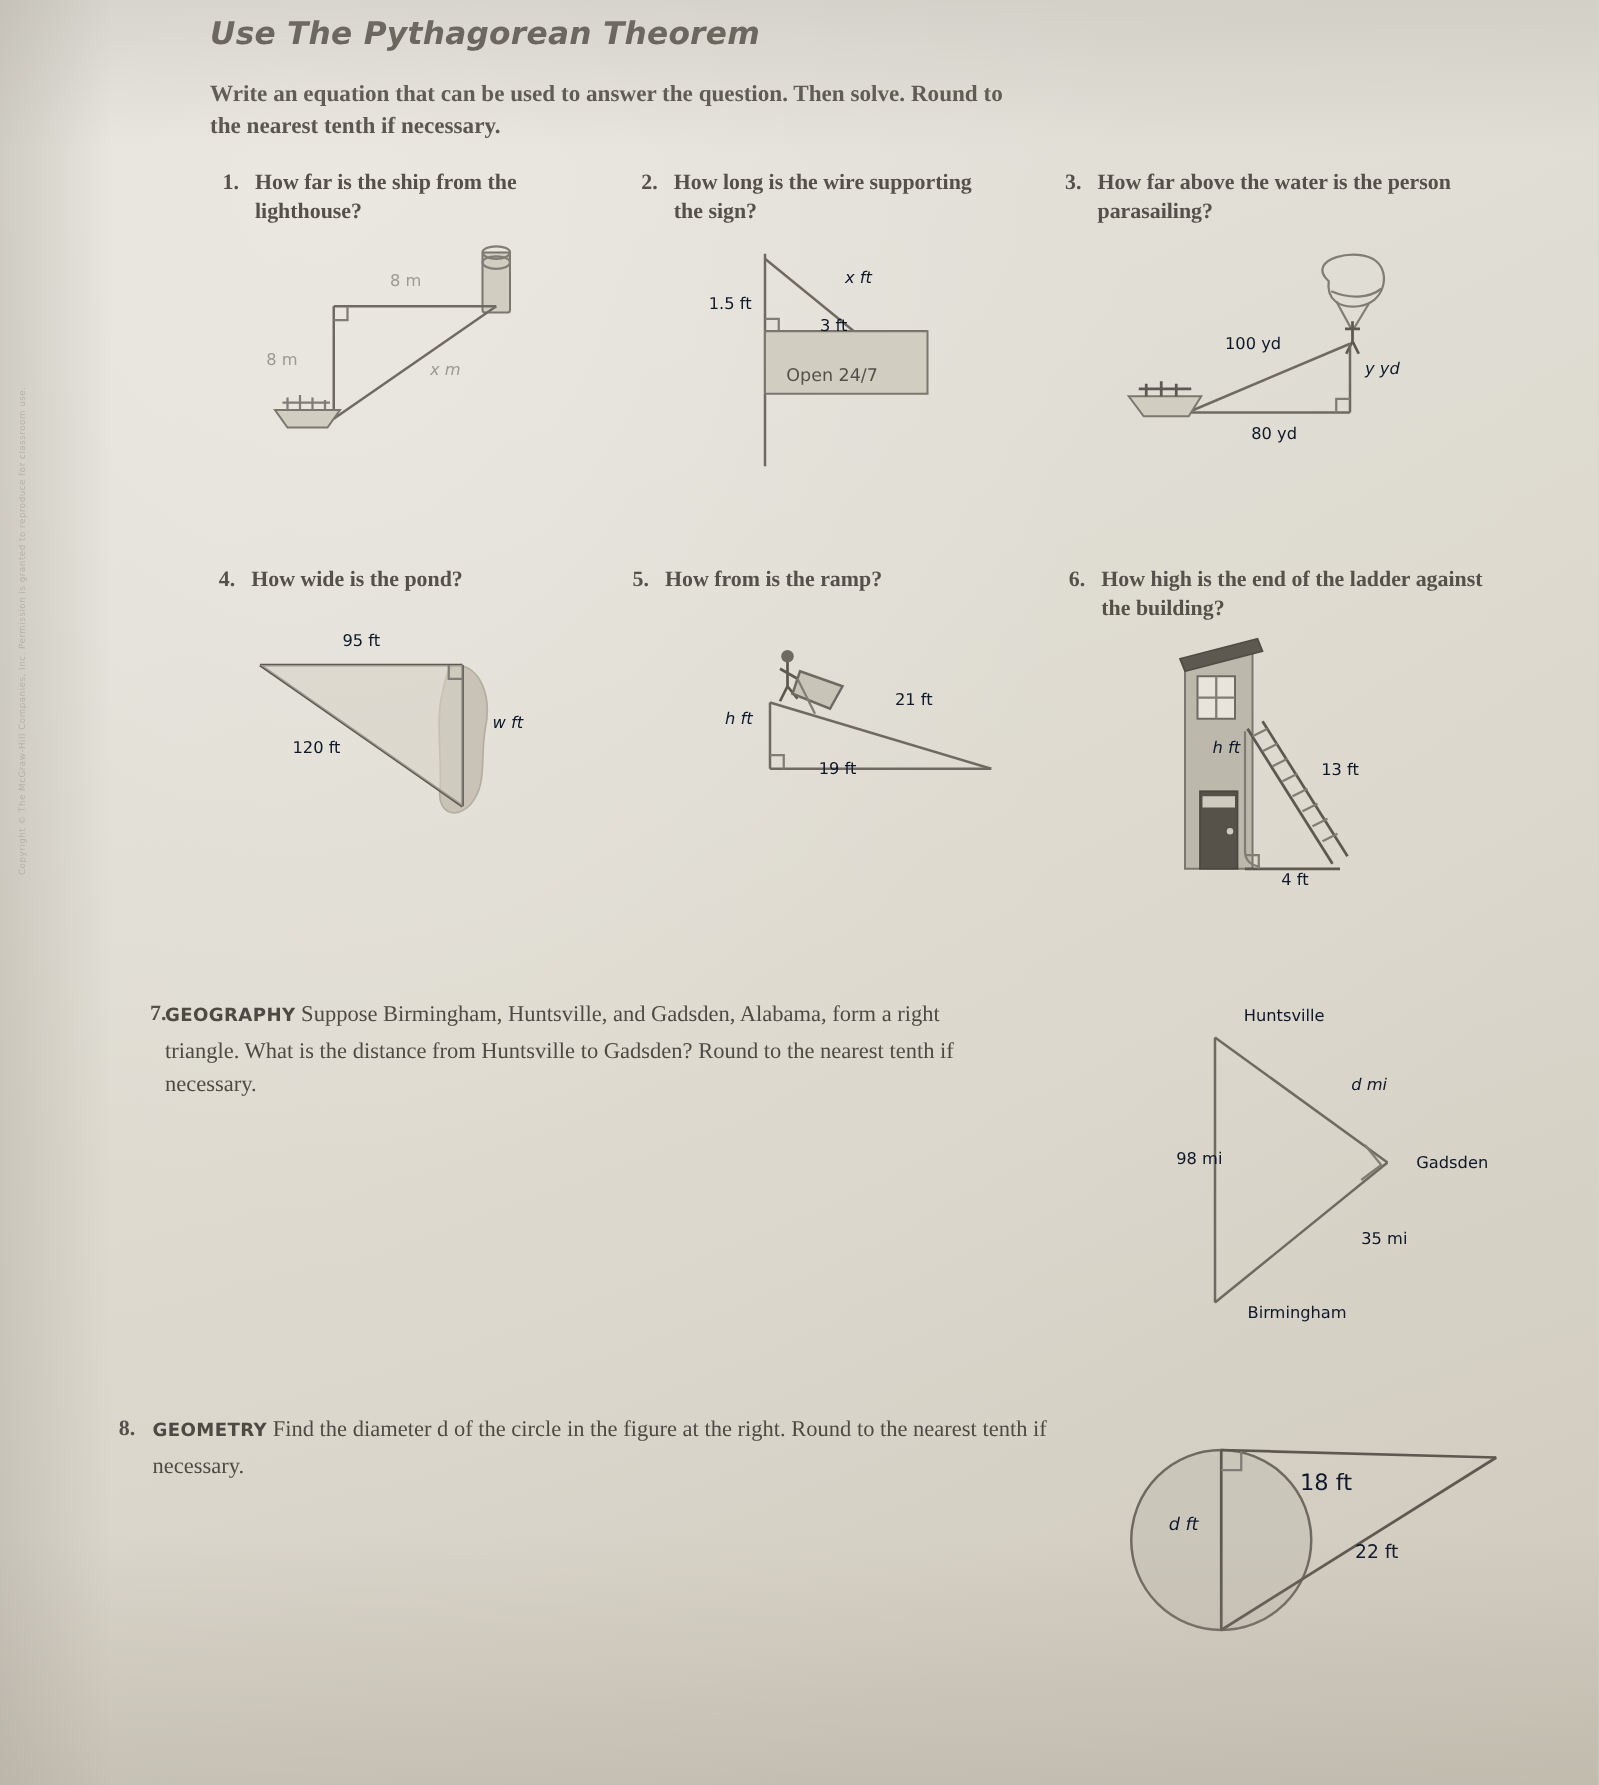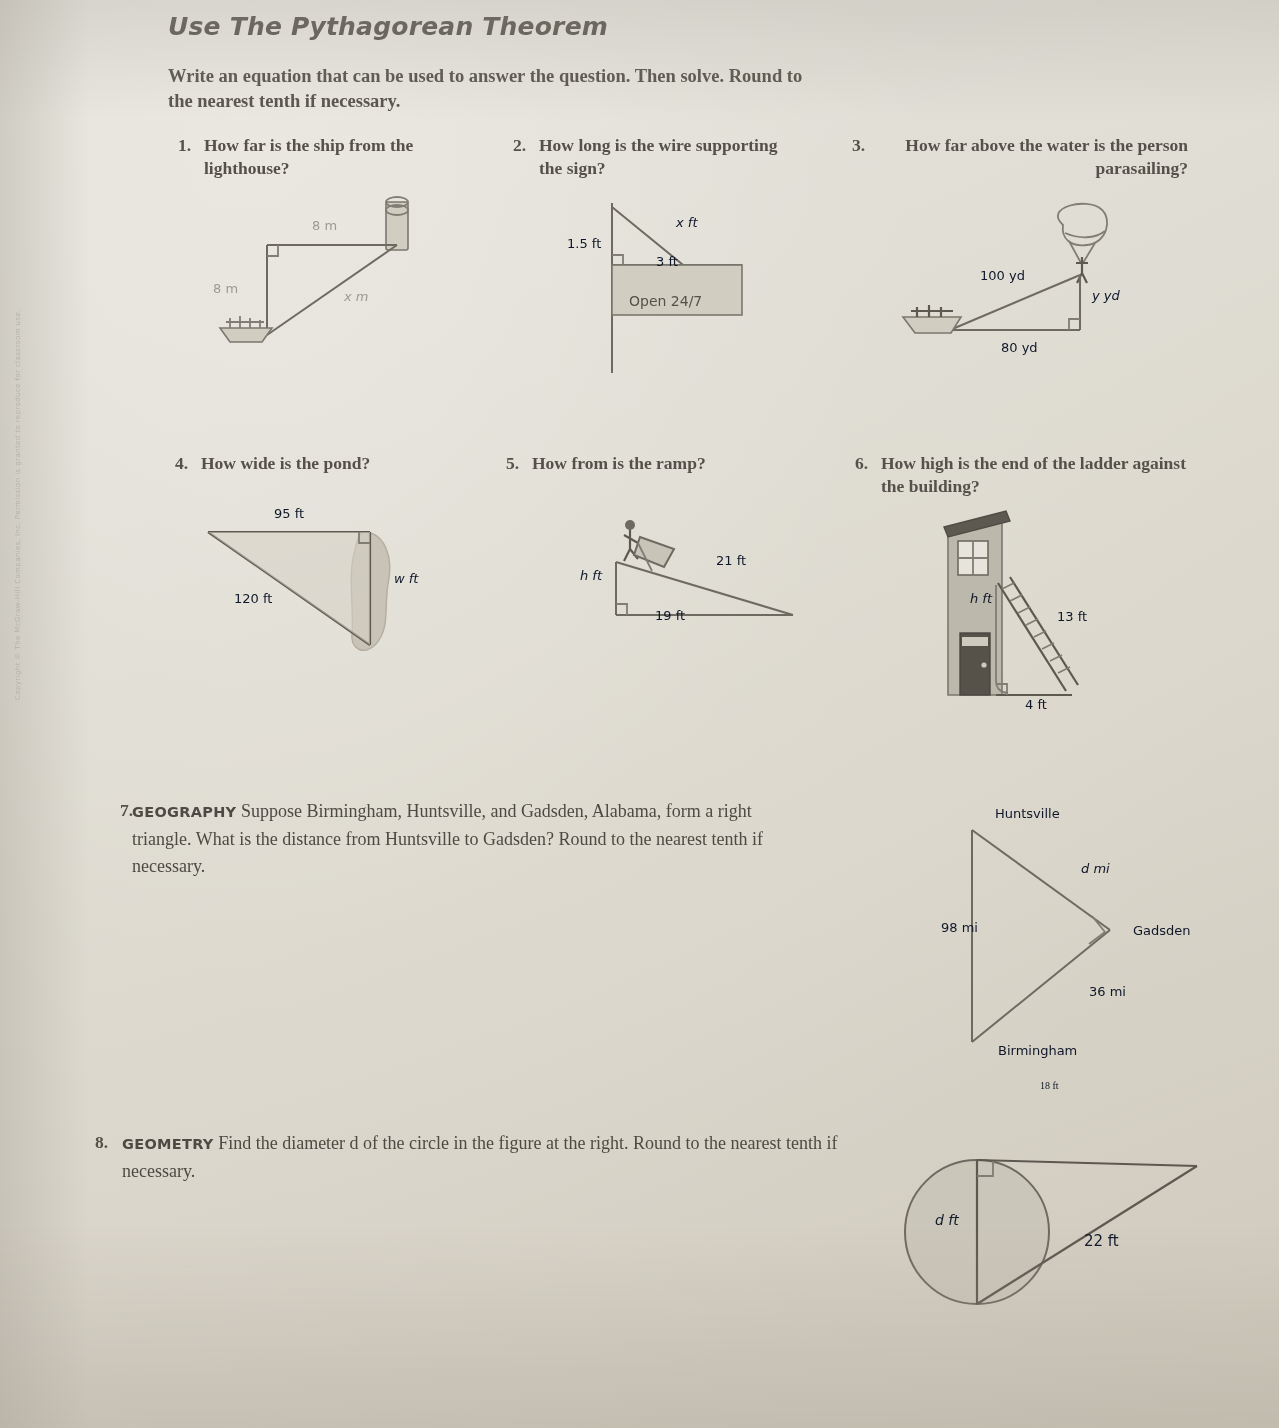--- a/index.html
+++ b/index.html
@@ -126,21 +126,21 @@
 
       <rect class="fillsoft" x="12" y="70" width="130" height="50"></rect>
     </svg>
     <div class="lbl faint" style="left:567px;top:236px;">1.5 ft</div>
     <div class="lbl faint ital" style="left:676px;top:215px;">x ft</div>
     <div class="lbl faint" style="left:656px;top:254px;">3 ft</div>
     <div class="lbl" style="left:629px;top:293px;font-weight:normal;font-size:14px;color:#55514a;">Open 24/7</div>
   </div>
 
   <div class="qnum" style="left:852px;top:134px;width:22px;">3.</div>
-  <div class="qnum qtext" style="left:878px;top:134px;width:310px;text-align:right;">How far above the water is the person parasailing?</div>
+  <div class="qnum qtext" style="left:878px;top:134px;width:310px;">How far above the water is the person parasailing?</div>
 
   <div class="blurwrap">
     <svg style="left:895px;top:195px;" width="250" height="170" viewBox="0 0 250 170">
 
       <path class="stroke-l" d="M 168 30 C 148 12, 192 2, 206 14 C 218 24, 212 48, 192 50 C 176 52, 166 44, 168 30 Z"></path>
       <path class="stroke-l" d="M 170 38 C 184 44, 200 44, 210 36"></path>
 
       <path class="stroke-l" d="M 174 46 L 186 68 M 200 48 L 188 68"></path>
 
       <path class="stroke-d" d="M 187 62 L 187 78 M 181 68 L 193 68 M 187 78 L 182 88 M 187 78 L 192 88" stroke-width="2.4"></path>
@@ -248,21 +248,21 @@
       <path class="stroke" d="M 42 10 L 180 110"></path>
       <path class="stroke" d="M 180 110 L 42 222"></path>
 
       <path class="stroke-l" d="M 162 96 L 175 112 L 159 124"></path>
     </svg>
     <div class="lbl faint" style="left:995px;top:806px;">Huntsville</div>
     <div class="lbl faint" style="left:1133px;top:923px;">Gadsden</div>
     <div class="lbl faint" style="left:998px;top:1043px;">Birmingham</div>
     <div class="lbl faint" style="left:941px;top:920px;">98 mi</div>
     <div class="lbl faint ital" style="left:1081px;top:861px;">d mi</div>
-    <div class="lbl faint" style="left:1089px;top:984px;">36 mi</div>
+    <div class="lbl faint" style="left:1089px;top:984px;">35 mi</div>
   </div>
 
   <div class="qnum" style="left:95px;top:1131px;width:22px;">8.</div>
   <div class="q-body" style="left:122px;top:1130px;width:740px;">
     <span class="cat">GEOMETRY</span>
     <span>Find the diameter d of the circle in the figure at the right. Round to the nearest tenth if necessary.</span>
   </div>
 
   <div class="blurwrap">
     <svg style="left:905px;top:1140px;" width="320" height="180" viewBox="0 0 320 180">
@@ -270,21 +270,21 @@
       <circle cx="72" cy="92" r="72" fill="#cbc6ba" stroke="#6e6a61" stroke-width="2"></circle>
 
       <path class="stroke-d" d="M 72 20 L 72 164"></path>
 
       <path class="stroke-d" d="M 72 20 L 292 26"></path>
 
       <path class="stroke-d" d="M 72 164 L 292 26"></path>
 
       <path class="stroke-l" d="M 72 36 L 88 36 L 88 21"></path>
     </svg>
-    <div class="lbl faint" style="left:1040px;top:1080px;font-size:10px;font-family:Liberation Serif, serif;">18 ft</div>
+    <div class="lbl faint" style="left:1040px;top:1176px;font-size:18px;">18 ft</div>
     <div class="lbl faint ital" style="left:935px;top:1212px;font-size:14px;">d ft</div>
     <div class="lbl faint" style="left:1084px;top:1232px;font-size:15px;">22 ft</div>
   </div>
 
   <div class="margin-note">Copyright © The McGraw-Hill Companies, Inc. Permission is granted to reproduce for classroom use.</div>
 
 </div>
 
 <div class="shadowtop"></div>
 <div class="shadowleft"></div>

